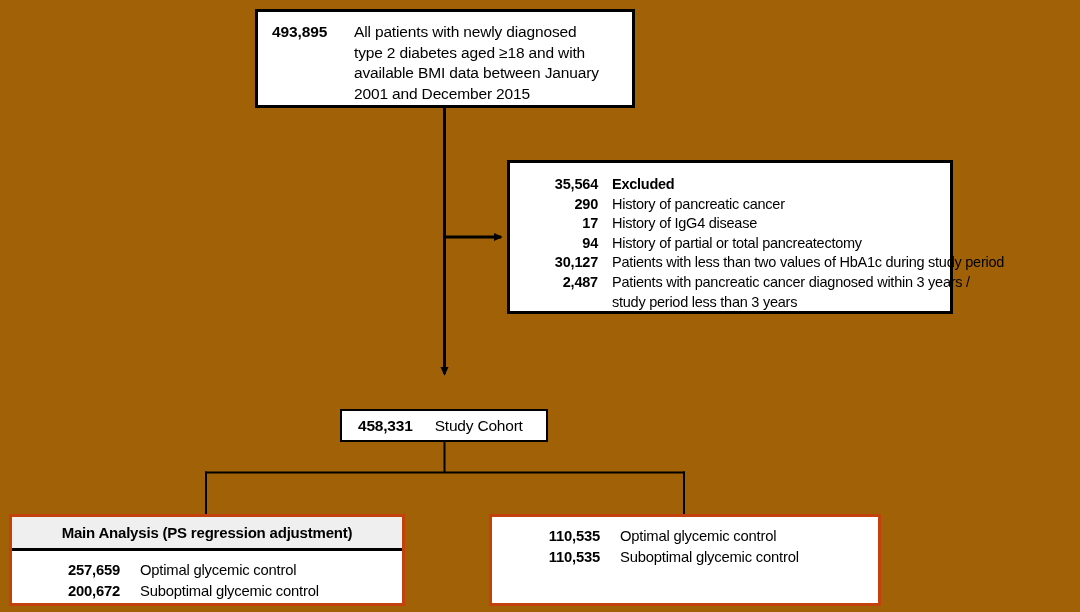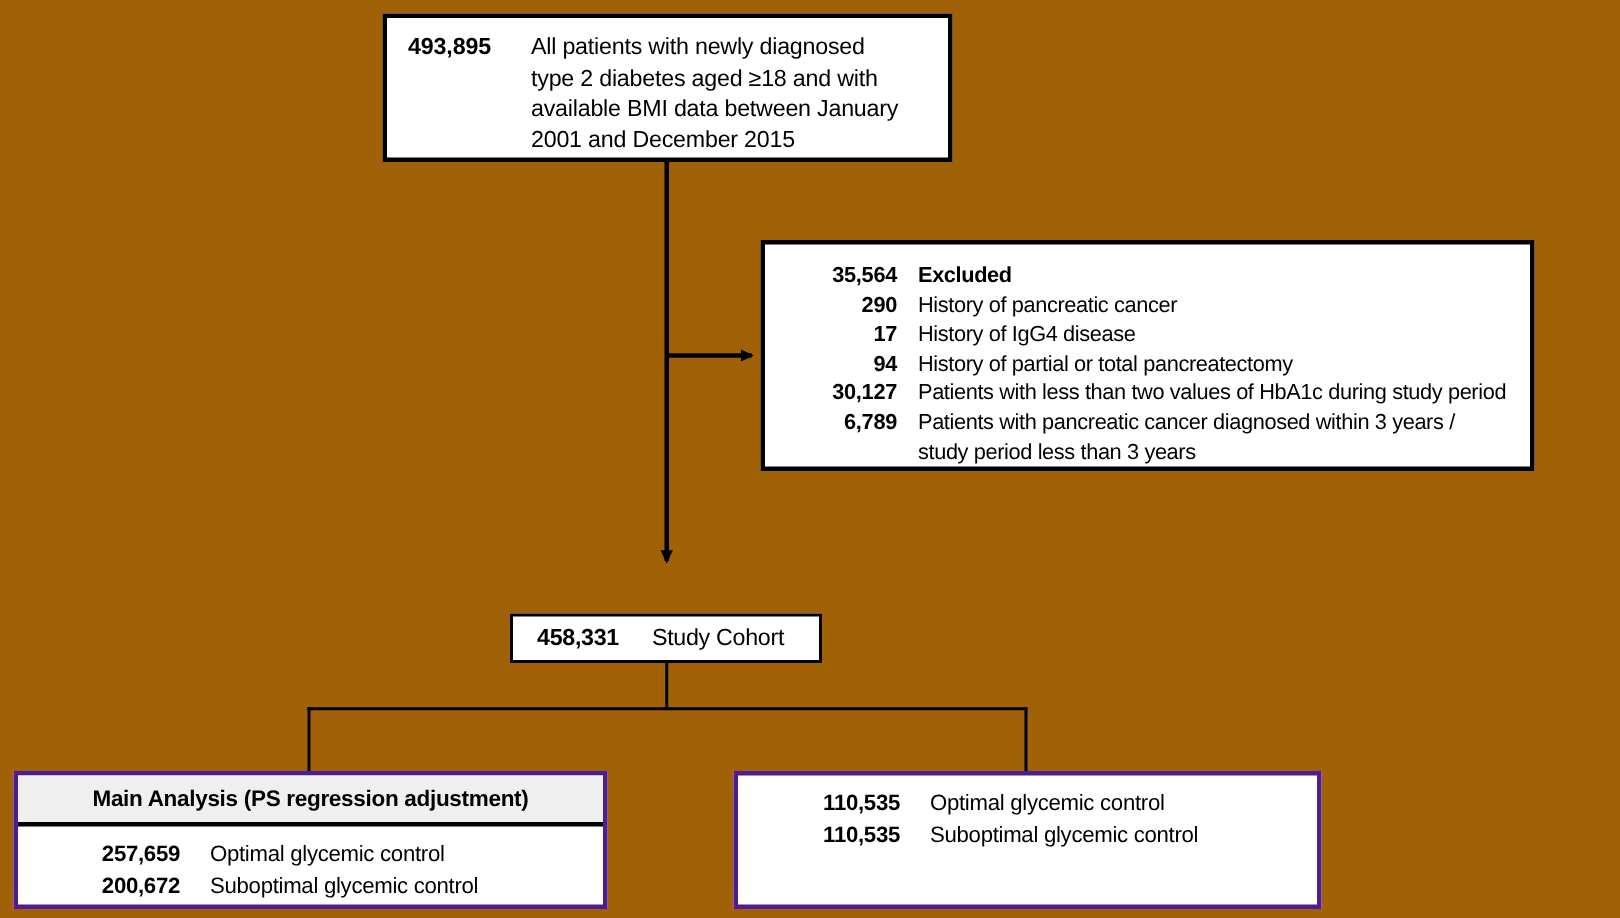--- a/index.html
+++ b/index.html
@@ -58,21 +58,21 @@
   }
   .src-desc {
     font-size: 15.5px;
     line-height: 20.5px;
     letter-spacing: -0.15px;
   }
   
   #box-excluded {
     left: 507px;
     top: 160px;
-    width: 516px;
+    width: 446px;
     height: 154px;
     padding: 12px 10px 0 12px;
   }
   .exc-row {
     display: flex;
     align-items: baseline;
     line-height: 19.6px;
   }
   .exc-num {
     font-weight: bold;
@@ -115,21 +115,21 @@
   }
   .coh-label {
     font-size: 15.5px;
     padding-left: 22px;
     letter-spacing: -0.2px;
   }
   
   .analysis {
     position: absolute;
     box-sizing: border-box;
-    border: 3px solid #4c1d95;
+    border: 3px solid #c2410c;
     background: #ffffff;
     top: 514px;
     height: 92px;
     display: flex;
     flex-direction: column;
   }
   #box-main {
     left: 9px;
     width: 396px;
   }
@@ -223,21 +223,21 @@
     </div>
     <div class="exc-row">
       <div class="exc-num">94</div>
       <div class="exc-label">History of partial or total pancreatectomy</div>
     </div>
     <div class="exc-row">
       <div class="exc-num">30,127</div>
       <div class="exc-label">Patients with less than two values of HbA1c during study period</div>
     </div>
     <div class="exc-row">
-      <div class="exc-num">6,789</div>
+      <div class="exc-num">2,487</div>
       <div class="exc-label">Patients with pancreatic cancer diagnosed within 3 years /</div>
     </div>
     <div class="exc-cont">study period less than 3 years</div>
   </div>
 
   <div class="box box-thin" id="box-cohort">
     <span class="coh-count">458,331</span>
     <span class="coh-label">Study Cohort</span>
   </div>
 

